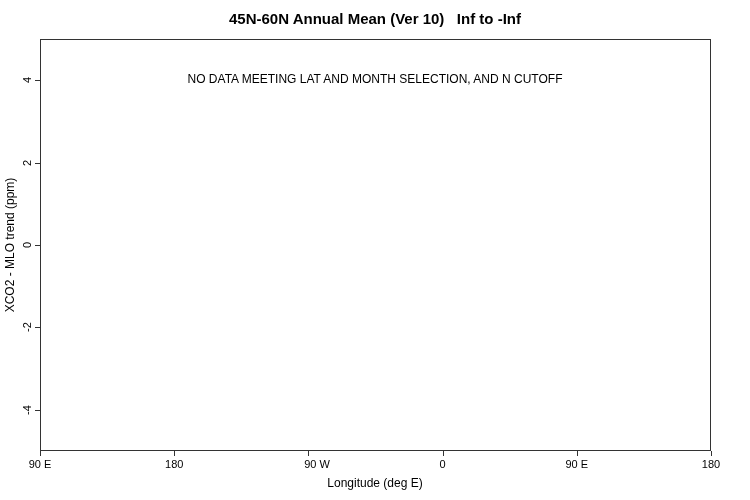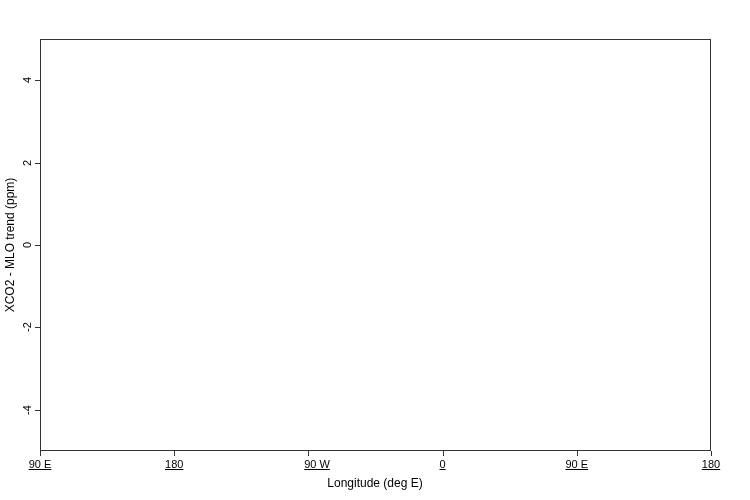--- a/index.html
+++ b/index.html
@@ -48,21 +48,20 @@
     background: #333333;
     left: 35px;
   }
   .x-tick-label {
     position: absolute;
     top: 458px;
     transform: translateX(-50%);
     font-size: 11px;
     line-height: 12px;
     white-space: nowrap;
-    text-decoration: underline;
   }
   .y-tick-label {
     position: absolute;
     left: 27px;
     transform: translate(-50%, -50%) rotate(-90deg);
     font-size: 11px;
     line-height: 12px;
     white-space: nowrap;
   }
   #x-axis-label {
@@ -79,21 +78,23 @@
     transform: translate(-50%, -50%) rotate(-90deg);
     font-size: 12px;
     line-height: 13px;
     white-space: nowrap;
   }
 </style>
 </head>
 <body>
 
 <div id="figure">
+  <div id="chart-title">45N-60N Annual Mean (Ver 10)   Inf to -Inf</div>
   <div id="plot-area"></div>
+  <div id="no-data-message">NO DATA MEETING LAT AND MONTH SELECTION, AND N CUTOFF</div>
   <div id="ticks-layer">
       <div class="x-tick-mark" style="left: 40px;"></div>
       <div class="x-tick-label" style="left: 40px;">90 E</div>
       <div class="x-tick-mark" style="left: 174.2px;"></div>
       <div class="x-tick-label" style="left: 174.2px;">180</div>
       <div class="x-tick-mark" style="left: 308.4px;"></div>
       <div class="x-tick-label" style="left: 317px;">90 W</div>
       <div class="x-tick-mark" style="left: 442.6px;"></div>
       <div class="x-tick-label" style="left: 442.6px;">0</div>
       <div class="x-tick-mark" style="left: 576.8px;"></div>

